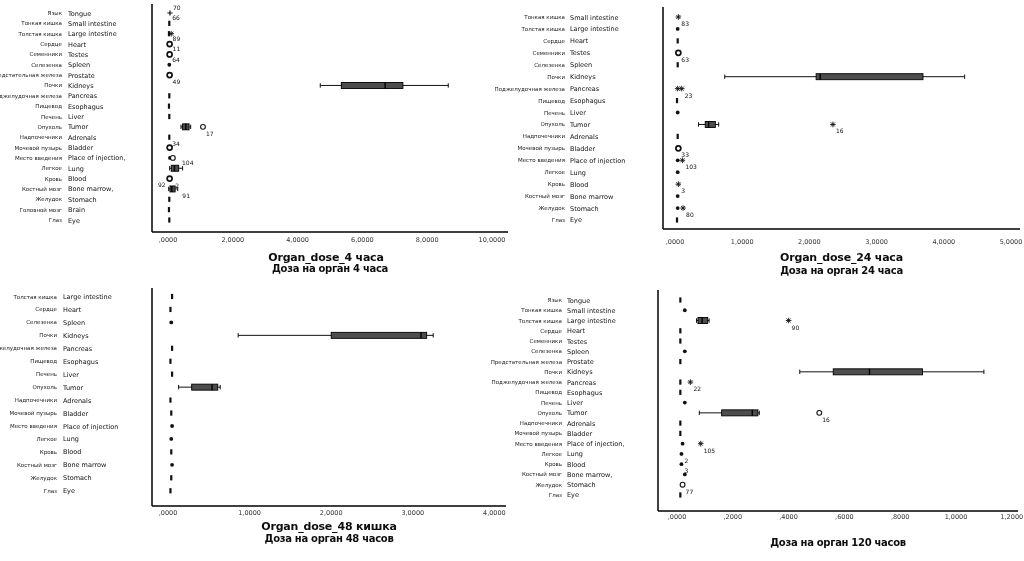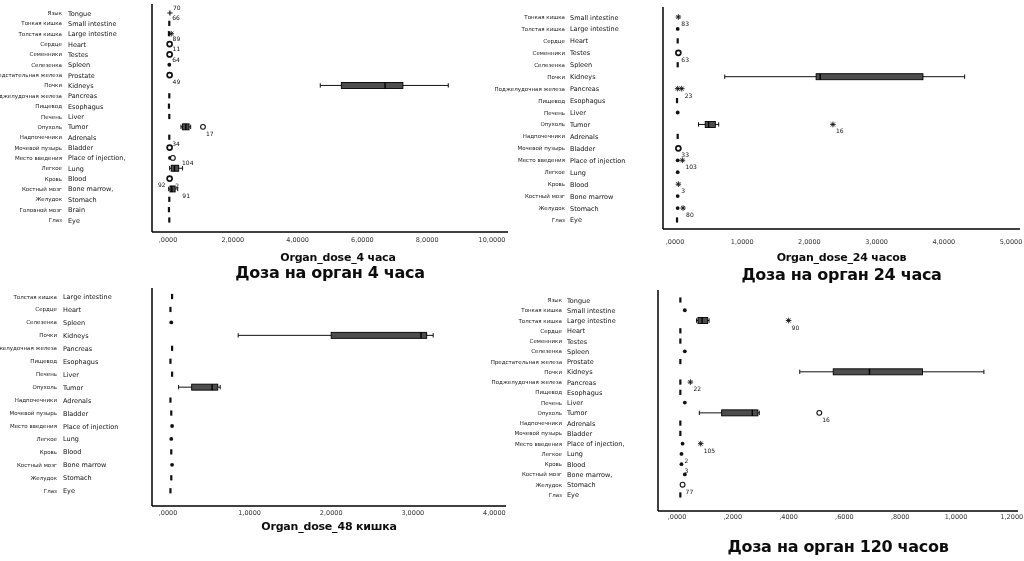--- a/index.html
+++ b/index.html
@@ -7,22 +7,22 @@
           font-family:"DejaVu Sans",sans-serif;}
   .panel{position:absolute;}
   .p0{left:0;top:0;width:512px;height:285px;}
   .p1{left:512px;top:0;width:512px;height:285px;}
   .p2{left:0;top:285px;width:512px;height:276px;}
   .p3{left:512px;top:285px;width:512px;height:276px;}
   .panel svg{position:absolute;left:0;top:0;overflow:visible;}
   .xlabel,.caption{position:absolute;text-align:center;font-weight:bold;color:#0d0d0d;
                    font-family:"DejaVu Sans",sans-serif;white-space:nowrap;}
   .xlabel{font-size:11px;letter-spacing:-0.2px;}
-  .caption{font-size:16px;letter-spacing:-0.3px;}
-  .p0 .xlabel{left:160px;width:356px;top:251px;}
+  .caption{font-size:10px;letter-spacing:-0.3px;}
+  .p0 .xlabel{left:148px;width:356px;top:251px;}
   .p0 .caption{left:142px;width:376px;top:263px;}
   .p1 .xlabel{left:151px;width:357px;top:251px;}
   .p1 .caption{left:141px;width:377px;top:265px;}
   .p2 .xlabel{left:152px;width:354px;top:235px;}
   .p2 .caption{left:142px;width:374px;top:248px;}
   .p3 .xlabel{left:146px;width:360px;top:238px;margin-top:41px;}
   .p3 .caption{left:136px;width:380px;top:252px;}
   text{font-family:"DejaVu Sans",sans-serif;}
   .ru{font-size:5.5px;fill:#1a1a1a;}
   .en{font-size:6.5px;fill:#111;}
@@ -299,21 +299,21 @@
           <circle cx="165.688" cy="208.04" r="1.9" fill="#111111"></circle>
           <path d="M168.26399999999998 208.04H173.864M171.064 205.23999999999998V210.84M169.064 206.04L173.064 210.04M169.064 210.04L173.064 206.04" stroke="#111111" stroke-width="0.9" fill="none"></path>
           <text x="174.064" y="217.04" text-anchor="start" class="olbl">80</text>
         </g>
         <g>
           <text x="53" y="221.98" text-anchor="end" class="ru">Глаз</text>
           <text x="58" y="222.48" text-anchor="start" class="en">Eye</text>
           <rect x="163.916" y="217.38" width="2.2" height="5.2" fill="#111111"></rect>
         </g>
       </svg>
-    <div class="xlabel">Organ_dose_24 часов</div>
+    <div class="xlabel">Organ_dose_24 часа</div>
     <div class="caption">Доза на орган 24 часа</div>
   </div>
 
   <div class="panel p2">
     <svg width="512" height="276">
         <line x1="152" y1="3" x2="152" y2="221" stroke="#000" stroke-width="1.5"></line>
         <line x1="152" y1="221" x2="506" y2="221" stroke="#000" stroke-width="1.5"></line>
         <text x="168" y="230" text-anchor="middle" class="tick">,0000</text>
         <text x="249.6" y="230" text-anchor="middle" class="tick">1,0000</text>
         <text x="331.2" y="230" text-anchor="middle" class="tick">2,0000</text>
@@ -402,20 +402,21 @@
           <text x="63" y="195.29999999999998" text-anchor="start" class="en">Stomach</text>
           <rect x="170.16400000000002" y="190.2" width="2.2" height="5.2" fill="#111111"></rect>
         </g>
         <g>
           <text x="57" y="207.75" text-anchor="end" class="ru">Глаз</text>
           <text x="63" y="208.25" text-anchor="start" class="en">Eye</text>
           <rect x="169.348" y="203.15" width="2.2" height="5.2" fill="#111111"></rect>
         </g>
       </svg>
     <div class="xlabel">Organ_dose_48 кишка</div>
+    <div class="caption">Доза на орган 48 часов</div>
   </div>
 
   <div class="panel p3">
     <svg width="512" height="276">
         <line x1="146" y1="5" x2="146" y2="226" stroke="#000" stroke-width="1.5"></line>
         <line x1="146" y1="226" x2="506" y2="226" stroke="#000" stroke-width="1.5"></line>
         <text x="165" y="234" text-anchor="middle" class="tick">,0000</text>
         <text x="220.8" y="234" text-anchor="middle" class="tick">,2000</text>
         <text x="276.6" y="234" text-anchor="middle" class="tick">,4000</text>
         <text x="332.4" y="234" text-anchor="middle" class="tick">,6000</text>

